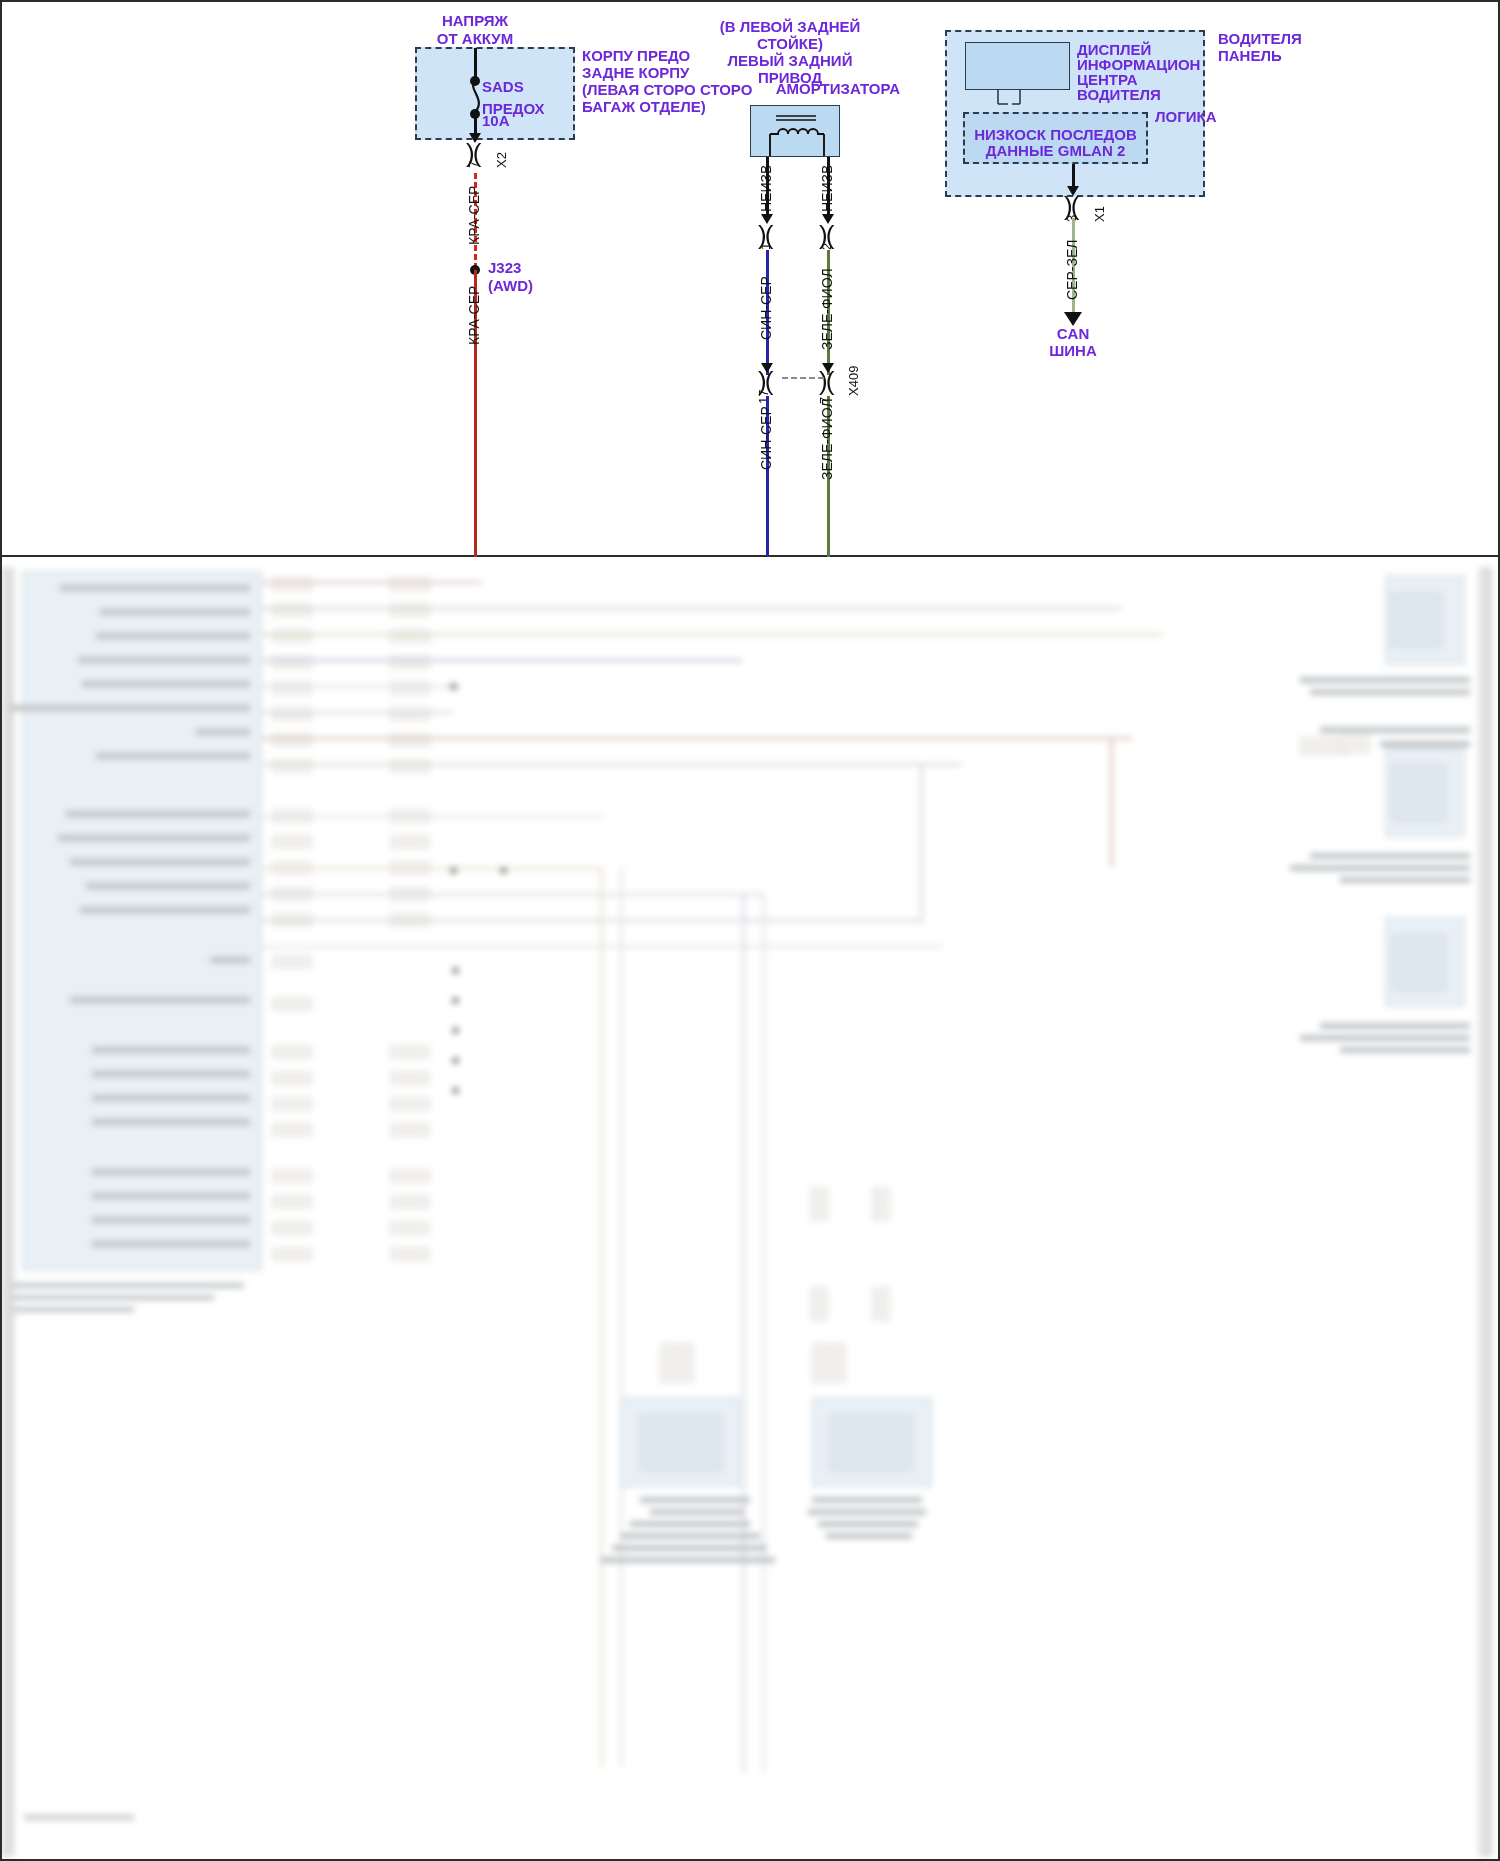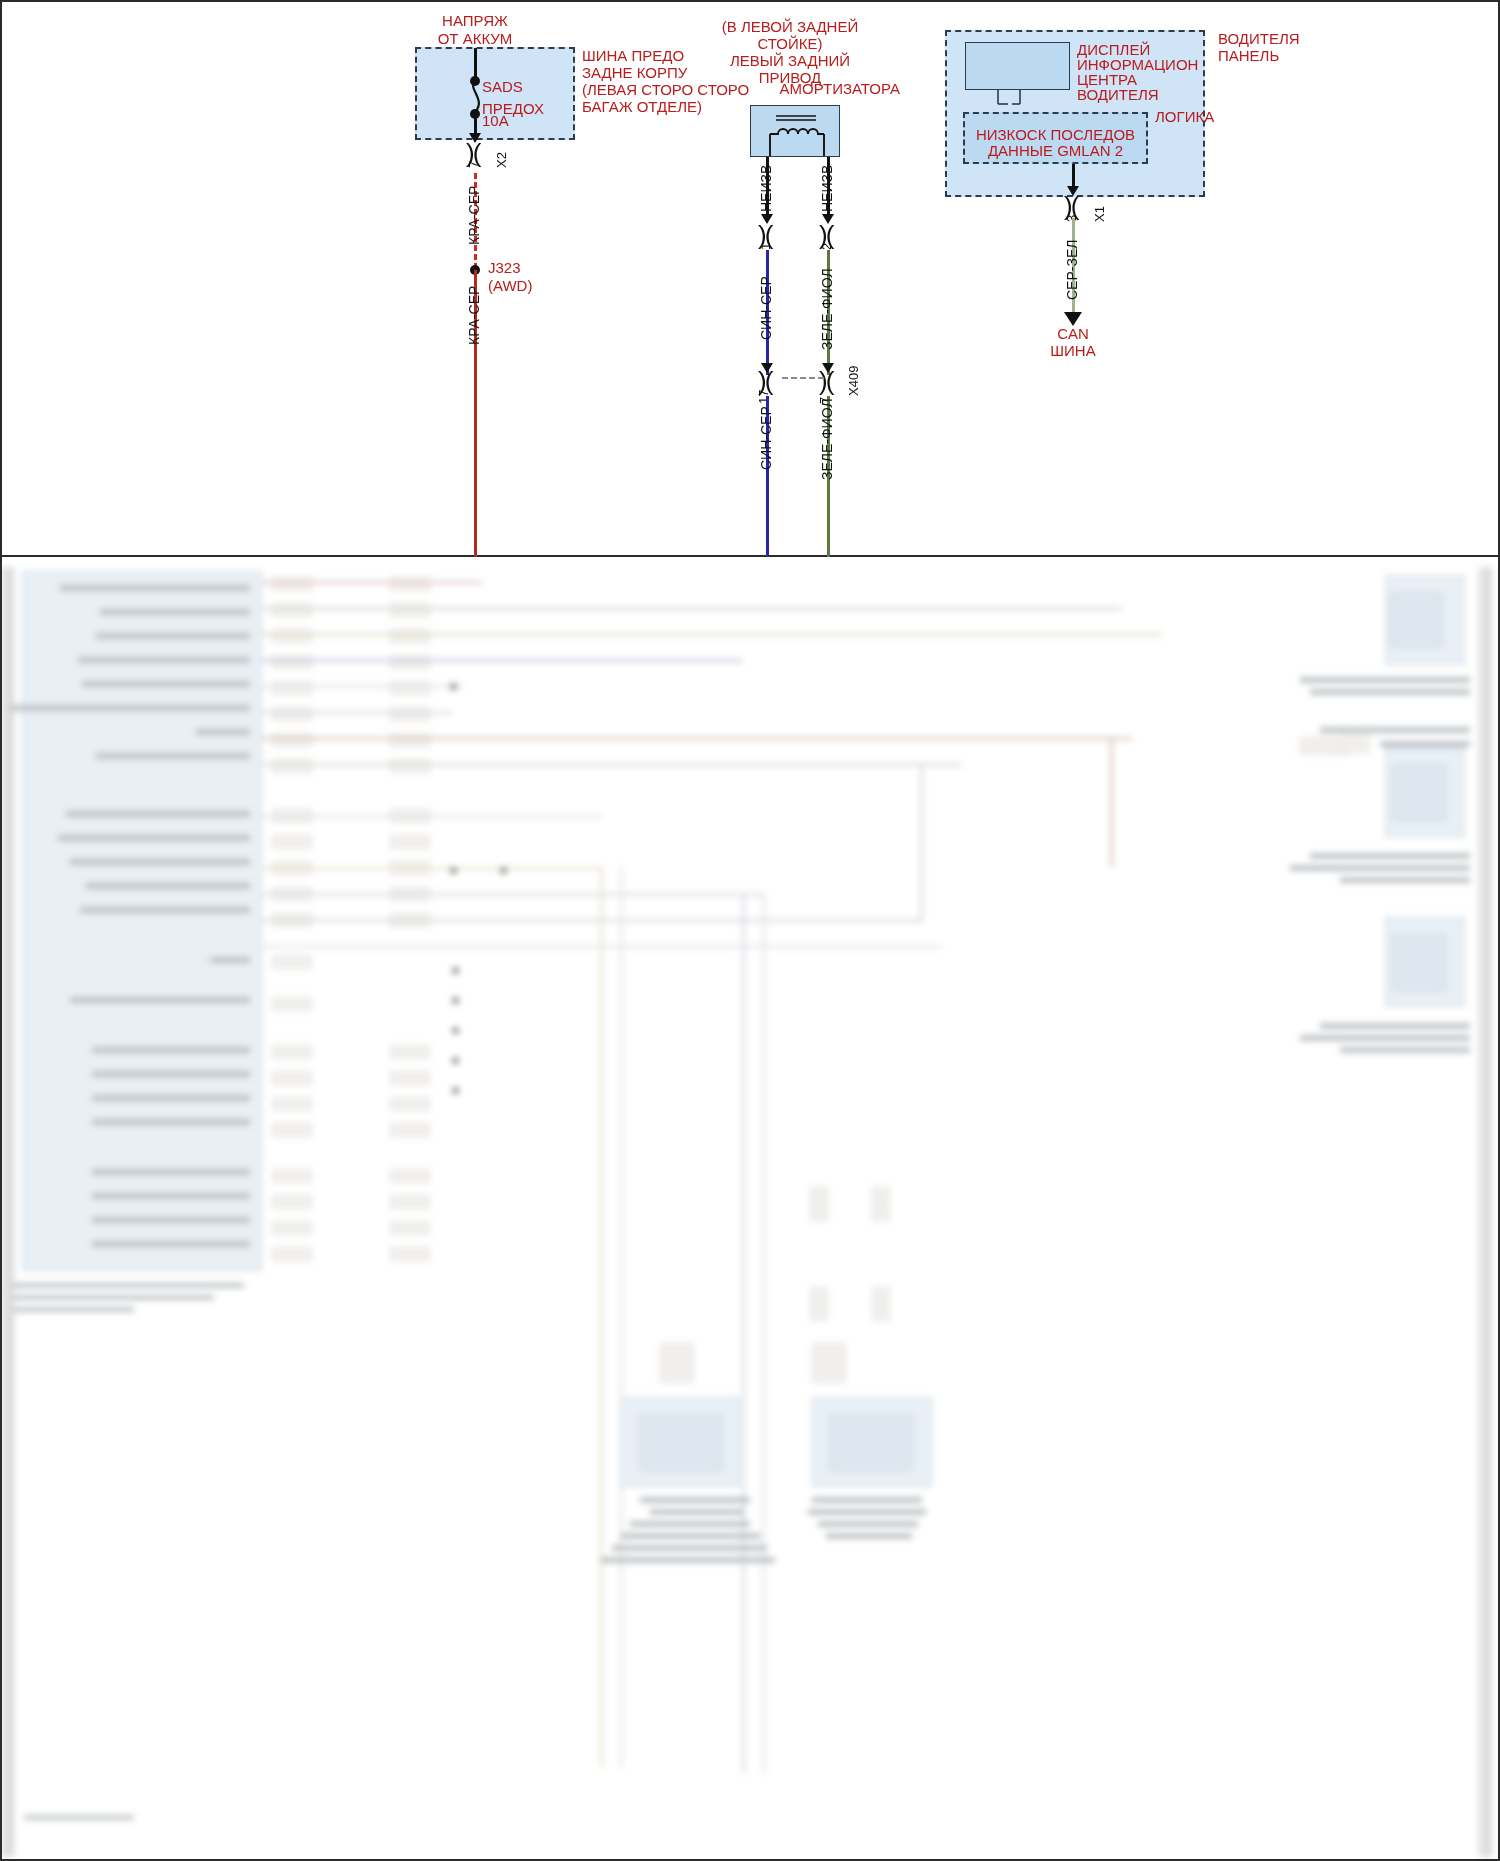--- a/index.html
+++ b/index.html
@@ -44,22 +44,23 @@
     width: 1500px; height: 1304px;
     filter: blur(3.2px) saturate(0.55);
     opacity: 0.58;
   }
 
   
   .lbl {
     position: absolute;
     font-size: 15px;
     line-height: 17px;
-    color: #b91c1c;
+    color: #6d28d9;
     white-space: pre;
+    font-weight: bold;
   }
   .lbl.c { text-align: center; }
   .lbl.l { text-align: left; }
 
   
   .vlbl {
     position: absolute;
     font-size: 14px;
     color: #111;
     white-space: nowrap;
@@ -176,21 +177,21 @@
 
 <div id="page">
 
   <div class="top-pane">
 
     <div class="lbl c" style="left:405px; top:12px; width:140px;">НАПРЯЖ</div>
     <div class="lbl c" style="left:405px; top:30px; width:140px;">ОТ АККУМ</div>
 
     <div class="dashbox" style="left:415px; top:47px; width:160px; height:93px;"></div>
 
-    <div class="lbl l" style="left:582px; top:47px;">ШИНА ПРЕДО</div>
+    <div class="lbl l" style="left:582px; top:47px;">КОРПУ ПРЕДО</div>
     <div class="lbl l" style="left:582px; top:64px;">ЗАДНЕ КОРПУ</div>
     <div class="lbl l" style="left:582px; top:81px;">(ЛЕВАЯ СТОРО СТОРО</div>
     <div class="lbl l" style="left:582px; top:98px;">БАГАЖ ОТДЕЛЕ)</div>
 
     <div class="wire wire-black" style="left:474px; top:48px; height:32px;"></div>
     <div class="dot" style="left:470px; top:76px;"></div>
 
     <svg class="fuse" style="left:460px; top:78px;" width="32" height="38">
       <path d="M16,3 C6,10 26,20 16,33" stroke="#111" stroke-width="2.2" fill="none"></path>
     </svg>

